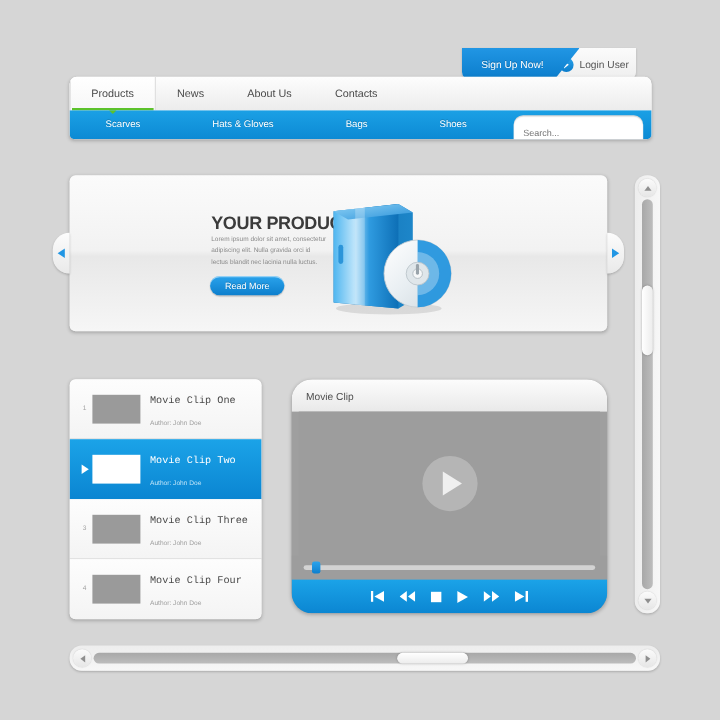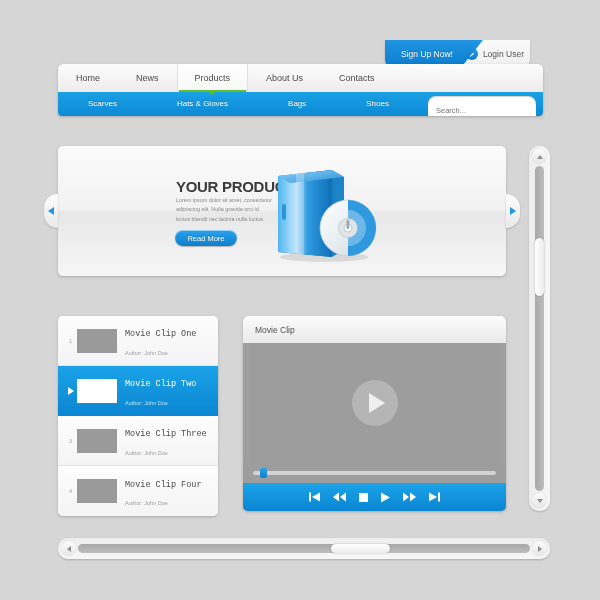--- a/index.html
+++ b/index.html
@@ -203,21 +203,21 @@
   .pl-meta { flex: 1; min-width: 0; }
   .pl-title { font-size: 8.5px; color: #4a4a4a; line-height: 1.3; font-family: Liberation Mono, monospace; }
   .pl-author { font-size: 5.5px; color: #a0a0a0; margin-top: 2px; }
   .pl-item.active .pl-title { color: #fff; margin-top: 40px; }
   .pl-item.active .pl-author { color: #bfe4f8; }
 
   
   .player {
     position: absolute; left: 243px; top: 316px;
     width: 263px; height: 195px;
-    border-radius: 5px;
+    border-radius: 17px;
     box-shadow: 0 1px 3px rgba(0,0,0,.22);
     overflow: hidden;
     background: #9f9f9f;
   }
   .player-head {
     height: 27px;
     background: linear-gradient(#fcfcfc, #e9e9e9);
     display: flex; align-items: center; padding-left: 12px;
     font-size: 8.5px; color: #4f4f4f;
   }
@@ -336,23 +336,22 @@
             <i></i>
           </span>
         <span class="login-text">Login User</span>
       </div>
     </div>
     <div class="signup">Sign Up Now!</div>
   </div>
 
   <div class="navwrap">
     <div class="navtop">
-      <div class="navtop-item">Home</div>
+      <div class="navtop-item active">Products</div>
       <div class="navtop-item">News</div>
-      <div class="navtop-item active">Products</div>
       <div class="navtop-item">About Us</div>
       <div class="navtop-item">Contacts</div>
     </div>
     <div class="navsub">
       <div class="navsub-item">Scarves</div>
       <div class="navsub-item">Hats &amp; Gloves</div>
       <div class="navsub-item">Bags</div>
       <div class="navsub-item">Shoes</div>
       <div class="searchbox">
         <input type="text" placeholder="Search..." style="">

